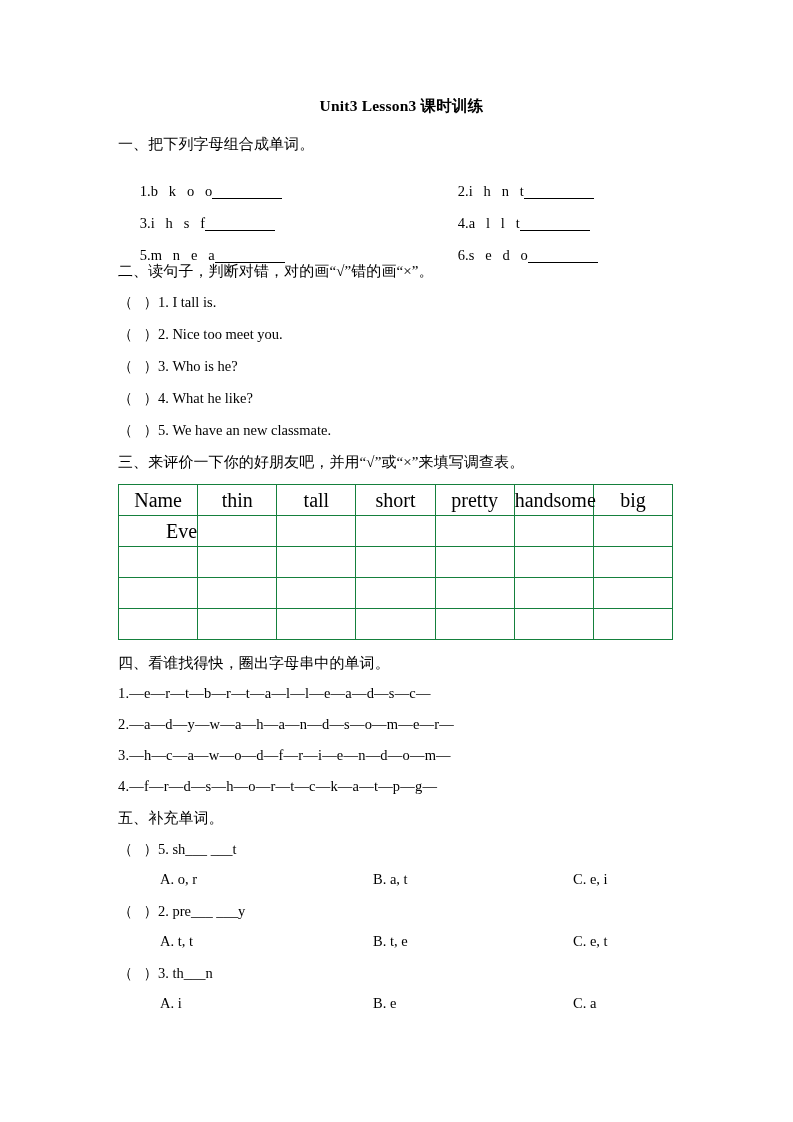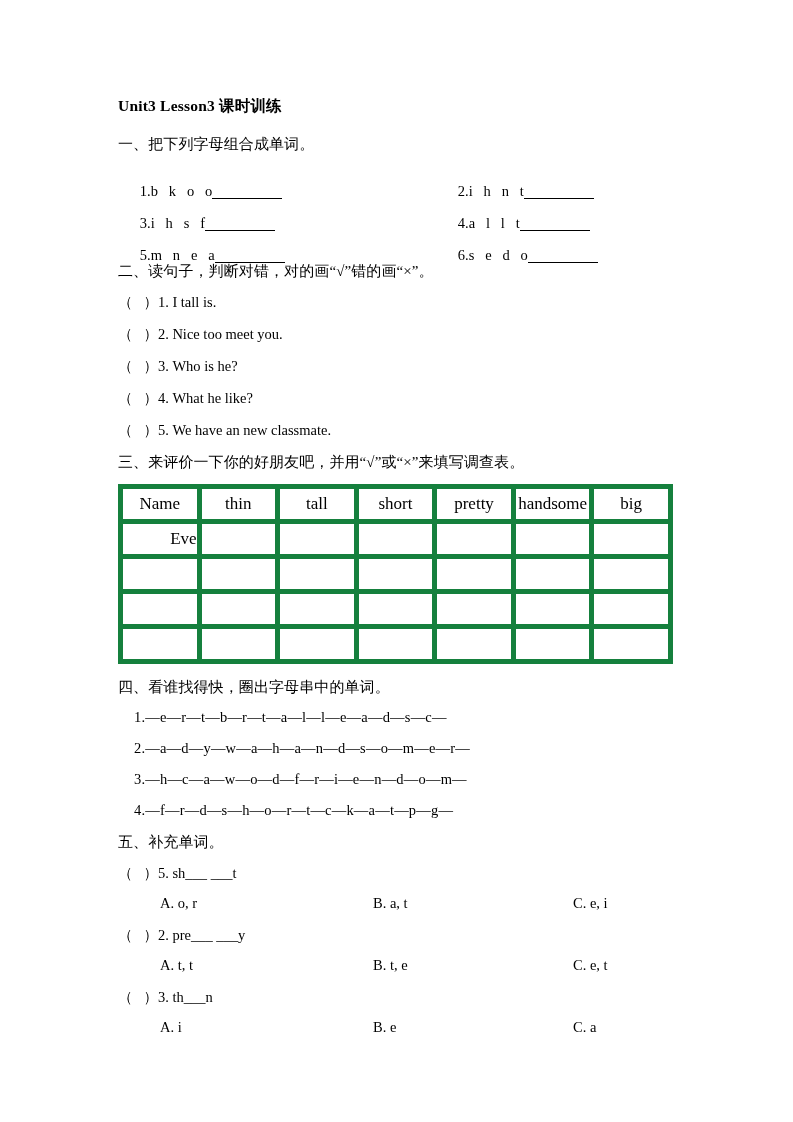--- a/index.html
+++ b/index.html
@@ -15,21 +15,21 @@
     position: relative;
   }
   .page {
     position: relative;
     width: 793px;
     height: 1122px;
     box-sizing: border-box;
     padding: 96px 108px 0 118px;
   }
   .doc-title {
-    text-align: left;
+    text-align: center;
     font-weight: bold;
     font-size: 15.5px;
     font-family: "Liberation Serif", serif;
     margin: 0 0 18px 0;
     letter-spacing: 0.2px;
   }
   .section-head {
     font-size: 15px;
     margin: 0 0 12px 0;
     font-family: "Liberation Serif", serif;
@@ -59,37 +59,36 @@
     margin-bottom: 13px;
     white-space: pre;
   }
   table.survey {
     border-collapse: collapse;
     width: 555px;
     margin: 4px 0 14px 0;
     table-layout: fixed;
   }
   table.survey td, table.survey th {
-    border: 5px solid #15803d;
+    border: 1px solid #15803d;
     height: 30px;
     text-align: center;
-    font-size: 17px;
+    font-size: 20px;
     font-weight: normal;
     font-family: "Liberation Serif", serif;
     padding: 0;
   }
   table.survey td.firstcol {
     text-align: right;
   }
   .letter-row {
     font-size: 14.5px;
     margin-bottom: 14px;
     white-space: pre;
     letter-spacing: 0.2px;
-    margin-left: 16px;
   }
   .fill-row {
     font-size: 14.5px;
     margin-bottom: 12px;
     white-space: pre;
   }
   .opts {
     position: relative;
     height: 18px;
     font-size: 14.5px;

